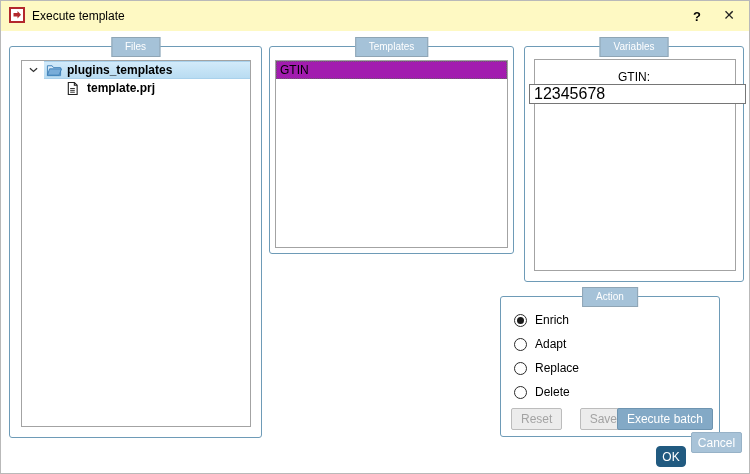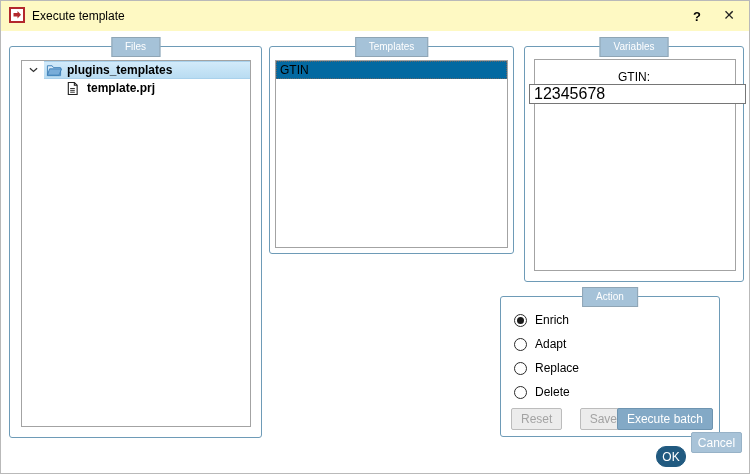--- a/index.html
+++ b/index.html
@@ -42,21 +42,21 @@
   .row-body.selected { background:linear-gradient(#d2eafa, #b9dcf2); border-top:1px solid #a9d1ec; border-bottom:1px solid #a9d1ec; }
   .tree-label { margin-left:5px; font-weight:600; }
   .indent { width:44px; flex:none; }
   .icon16 { width:16px; height:15px; flex:none; display:flex; align-items:center; }
   
   .listbox {
     position:absolute; left:5px; top:13px; right:5px; bottom:5px;
     border:1px solid #a3a3a3; background:#fff; overflow:hidden;
   }
   .list-item {
-    height:18px; line-height:16px; padding-left:3px; background:#0369a1;
+    height:18px; line-height:16px; padding-left:3px; background:#a21caf;
     border:1px dotted #666; cursor:default;
   }
   
   .desc-text { position:absolute; left:9px; top:7px; }
   
   .var-frame { position:absolute; left:9px; top:12px; width:202px; height:212px; border:1px solid #a3a3a3; background:#fff; }
   .var-row { position:absolute; left:13px; top:10px; right:8px; height:23px; display:flex; align-items:center;flex-direction:column; }
   .var-label { margin-right:7px; }
   .spinbox { flex:1; height:23px; border:1px solid #767676; background:#fff; display:flex; }
   .spin-value {
@@ -72,21 +72,21 @@
     height:22px; font-size:12px; font-family:"Liberation Sans", sans-serif;
     border-radius:2px; padding:0 9px; cursor:default;
   }
   .btn-disabled { background:#ececec; border:1px solid #bcbcbc; color:#a3a3a3; }
   .btn-primary { background:#83a9c6; border:1px solid #6e94b0; color:#ffffff; }
   .a-reset { position:absolute; left:10px; top:111px; }
   .a-save { position:absolute; right:92px; top:111px; }
   .a-exec { position:absolute; right:6px; top:111px; }
   
   .ok-btn { position:absolute; left:655px; top:445px; width:30px; height:21px;
-    background:#215a80; border:1px solid #215a80; border-radius:10px; color:#fff; font-size:12px;
+    background:#215a80; border:1px solid #215a80; border-radius:4px; color:#fff; font-size:12px;
     font-family:"Liberation Sans", sans-serif; cursor:default; }
   .cancel-btn { position:absolute; left:690px; top:431px; width:51px; height:21px;
     background:#a8c3d8; border:1px solid #97b2c7; border-radius:2px; color:#fff; font-size:12px;
     font-family:"Liberation Sans", sans-serif; cursor:default; }
 </style>
 </head>
 <body>
 
 <div class="window">
 

